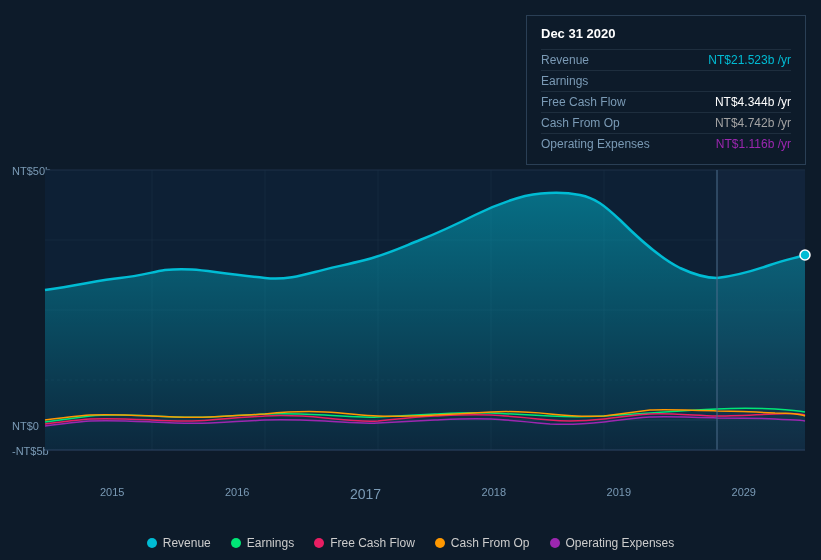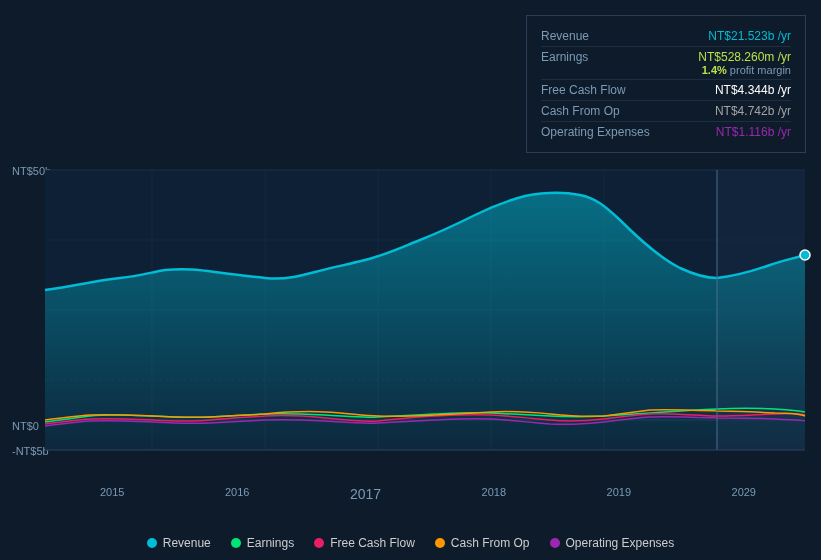--- a/index.html
+++ b/index.html
@@ -89,30 +89,27 @@
     svg.chart-svg {
       position: absolute;
       top: 0;
       left: 0;
     }
   </style>
 </head>
 <body>
 
 <div class="info-box">
+  <div class="date-header">Dec 31 2020</div>
   <div class="row">
     <span class="label">Revenue</span>
     <span class="value cyan">NT$21.523b /yr</span>
   </div>
   <div class="row">
     <span class="label">Earnings</span>
-    <div style="text-align:right;">
-      <div class="value yellow-green">NT$528.260m /yr</div>
-      <div style="font-size:11px;"><span style="color:#b8e04a;font-weight:bold;">1.4%</span><span style="color:#7a9ab5;"> profit margin</span></div>
-    </div>
   </div>
   <div class="row">
     <span class="label">Free Cash Flow</span>
     <span class="value">NT$4.344b /yr</span>
   </div>
   <div class="row">
     <span class="label">Cash From Op</span>
     <span class="value orange">NT$4.742b /yr</span>
   </div>
   <div class="row">

